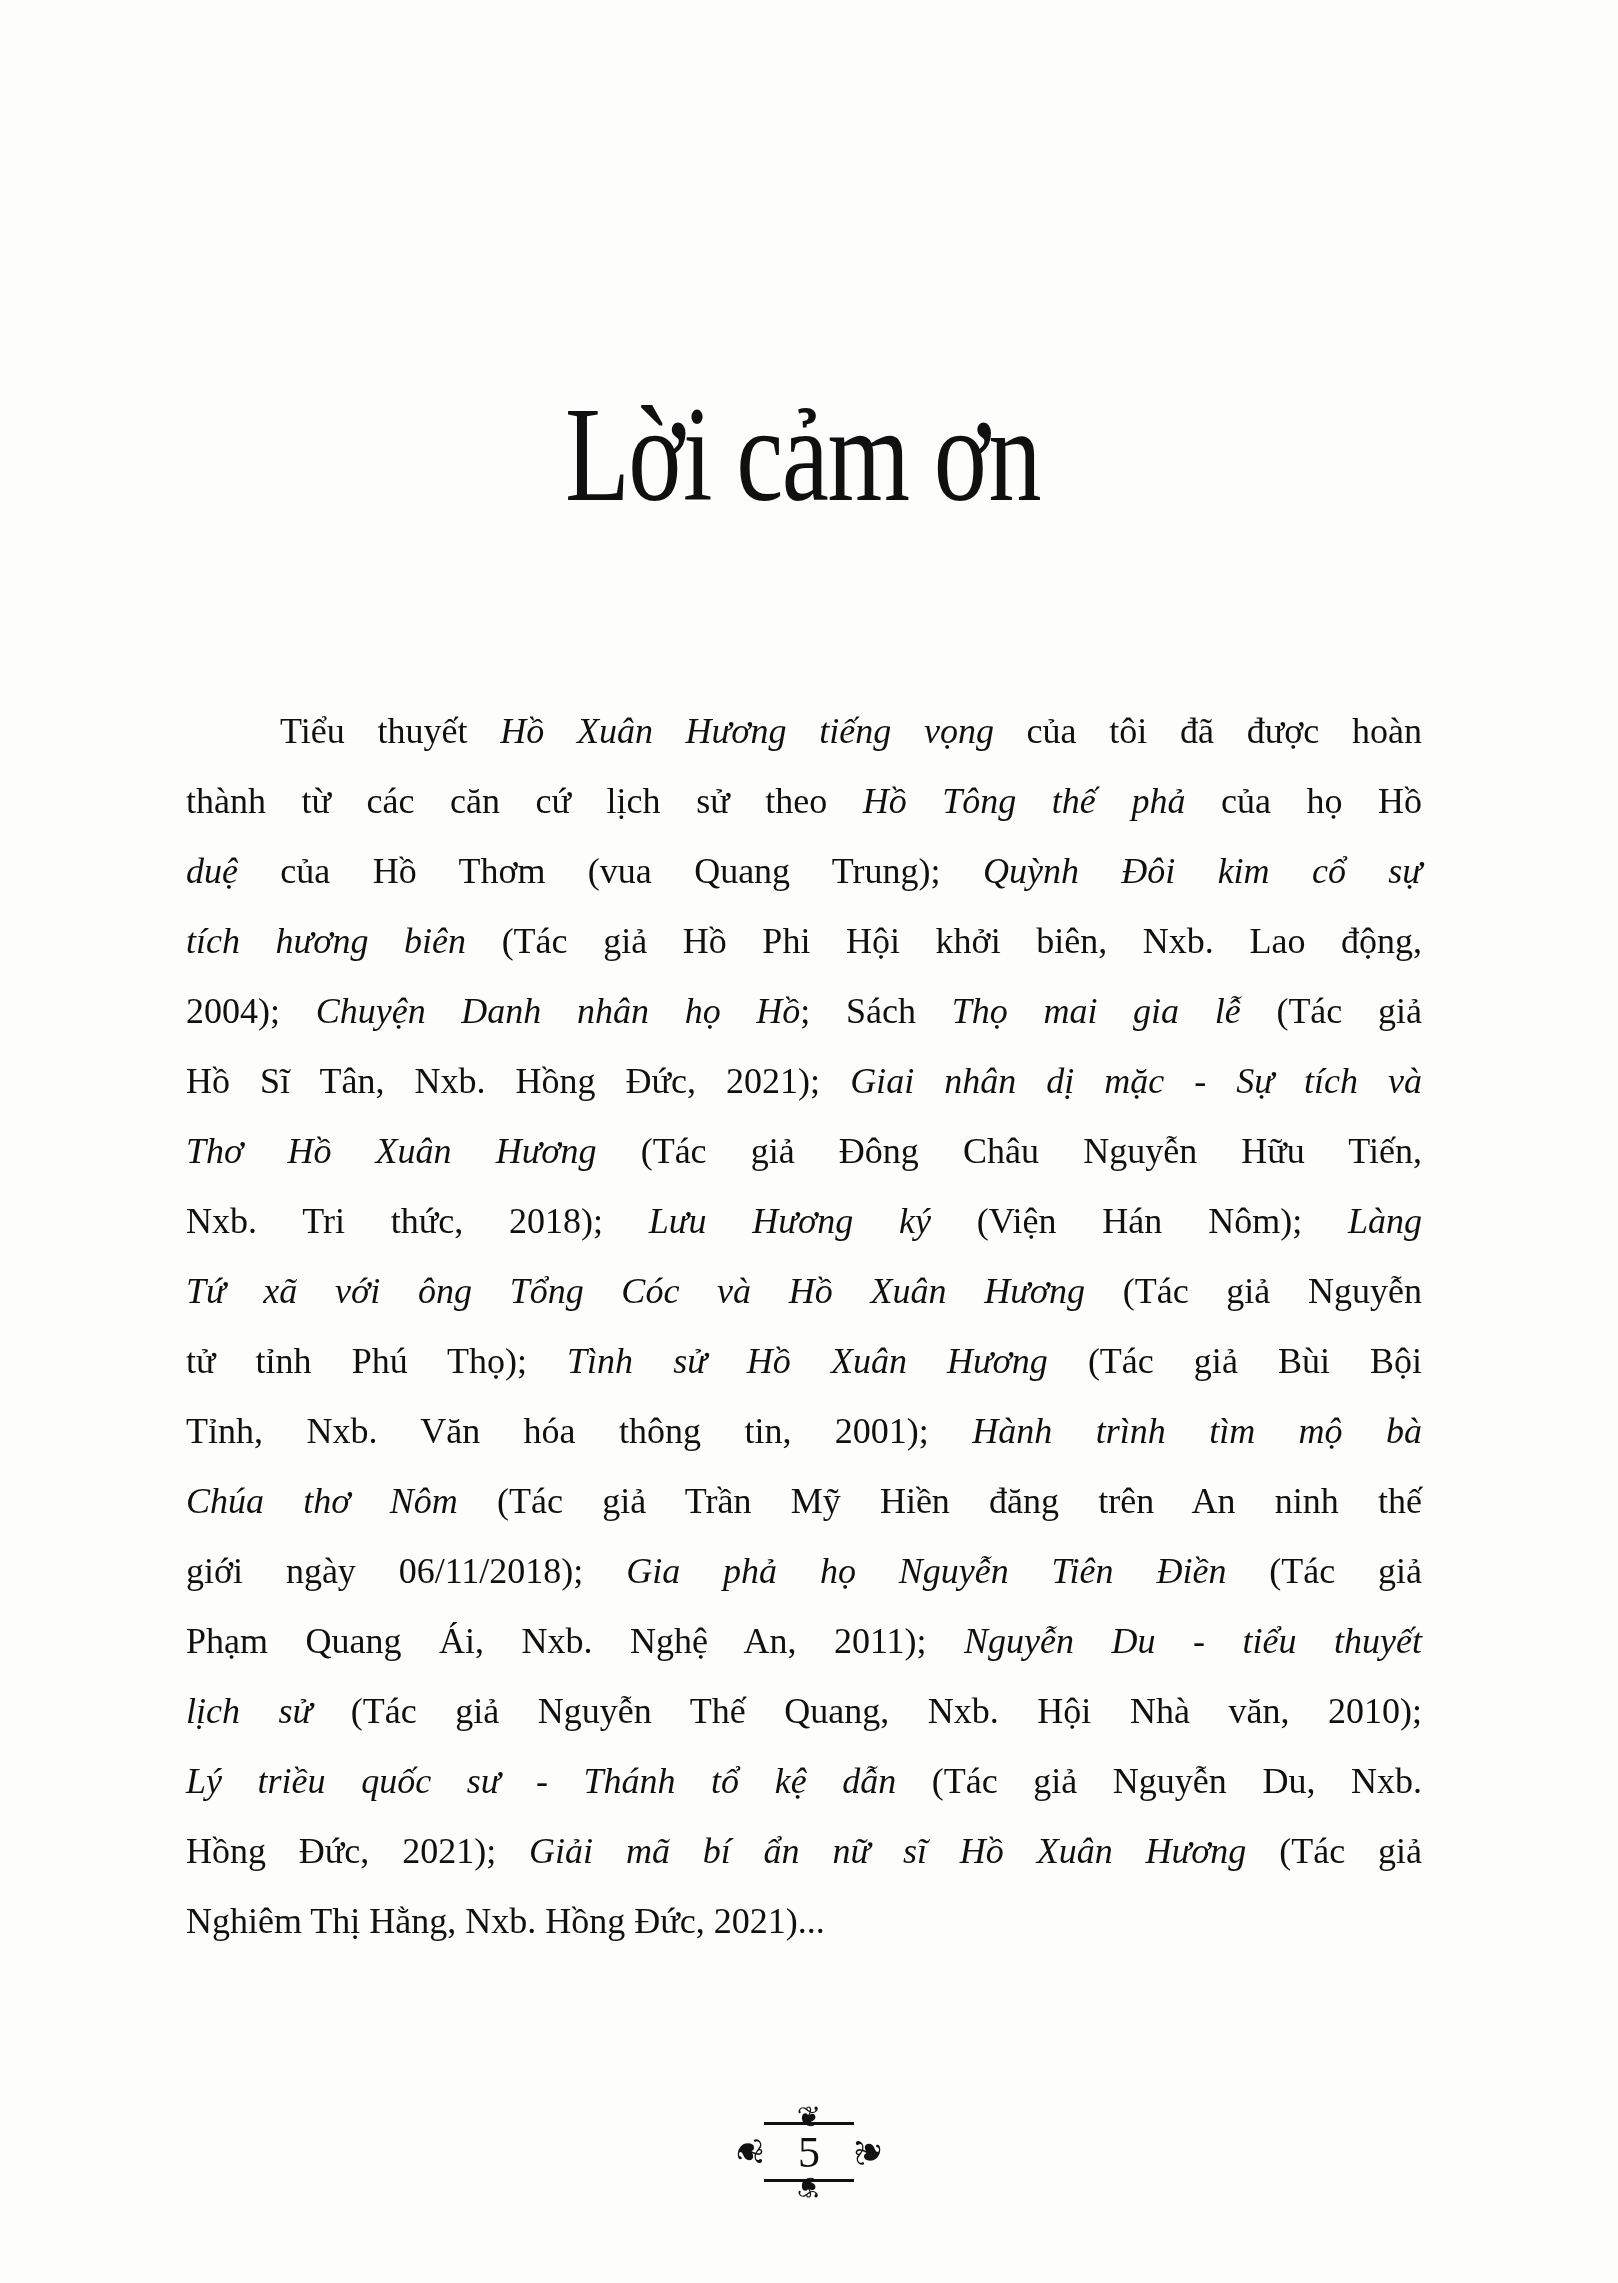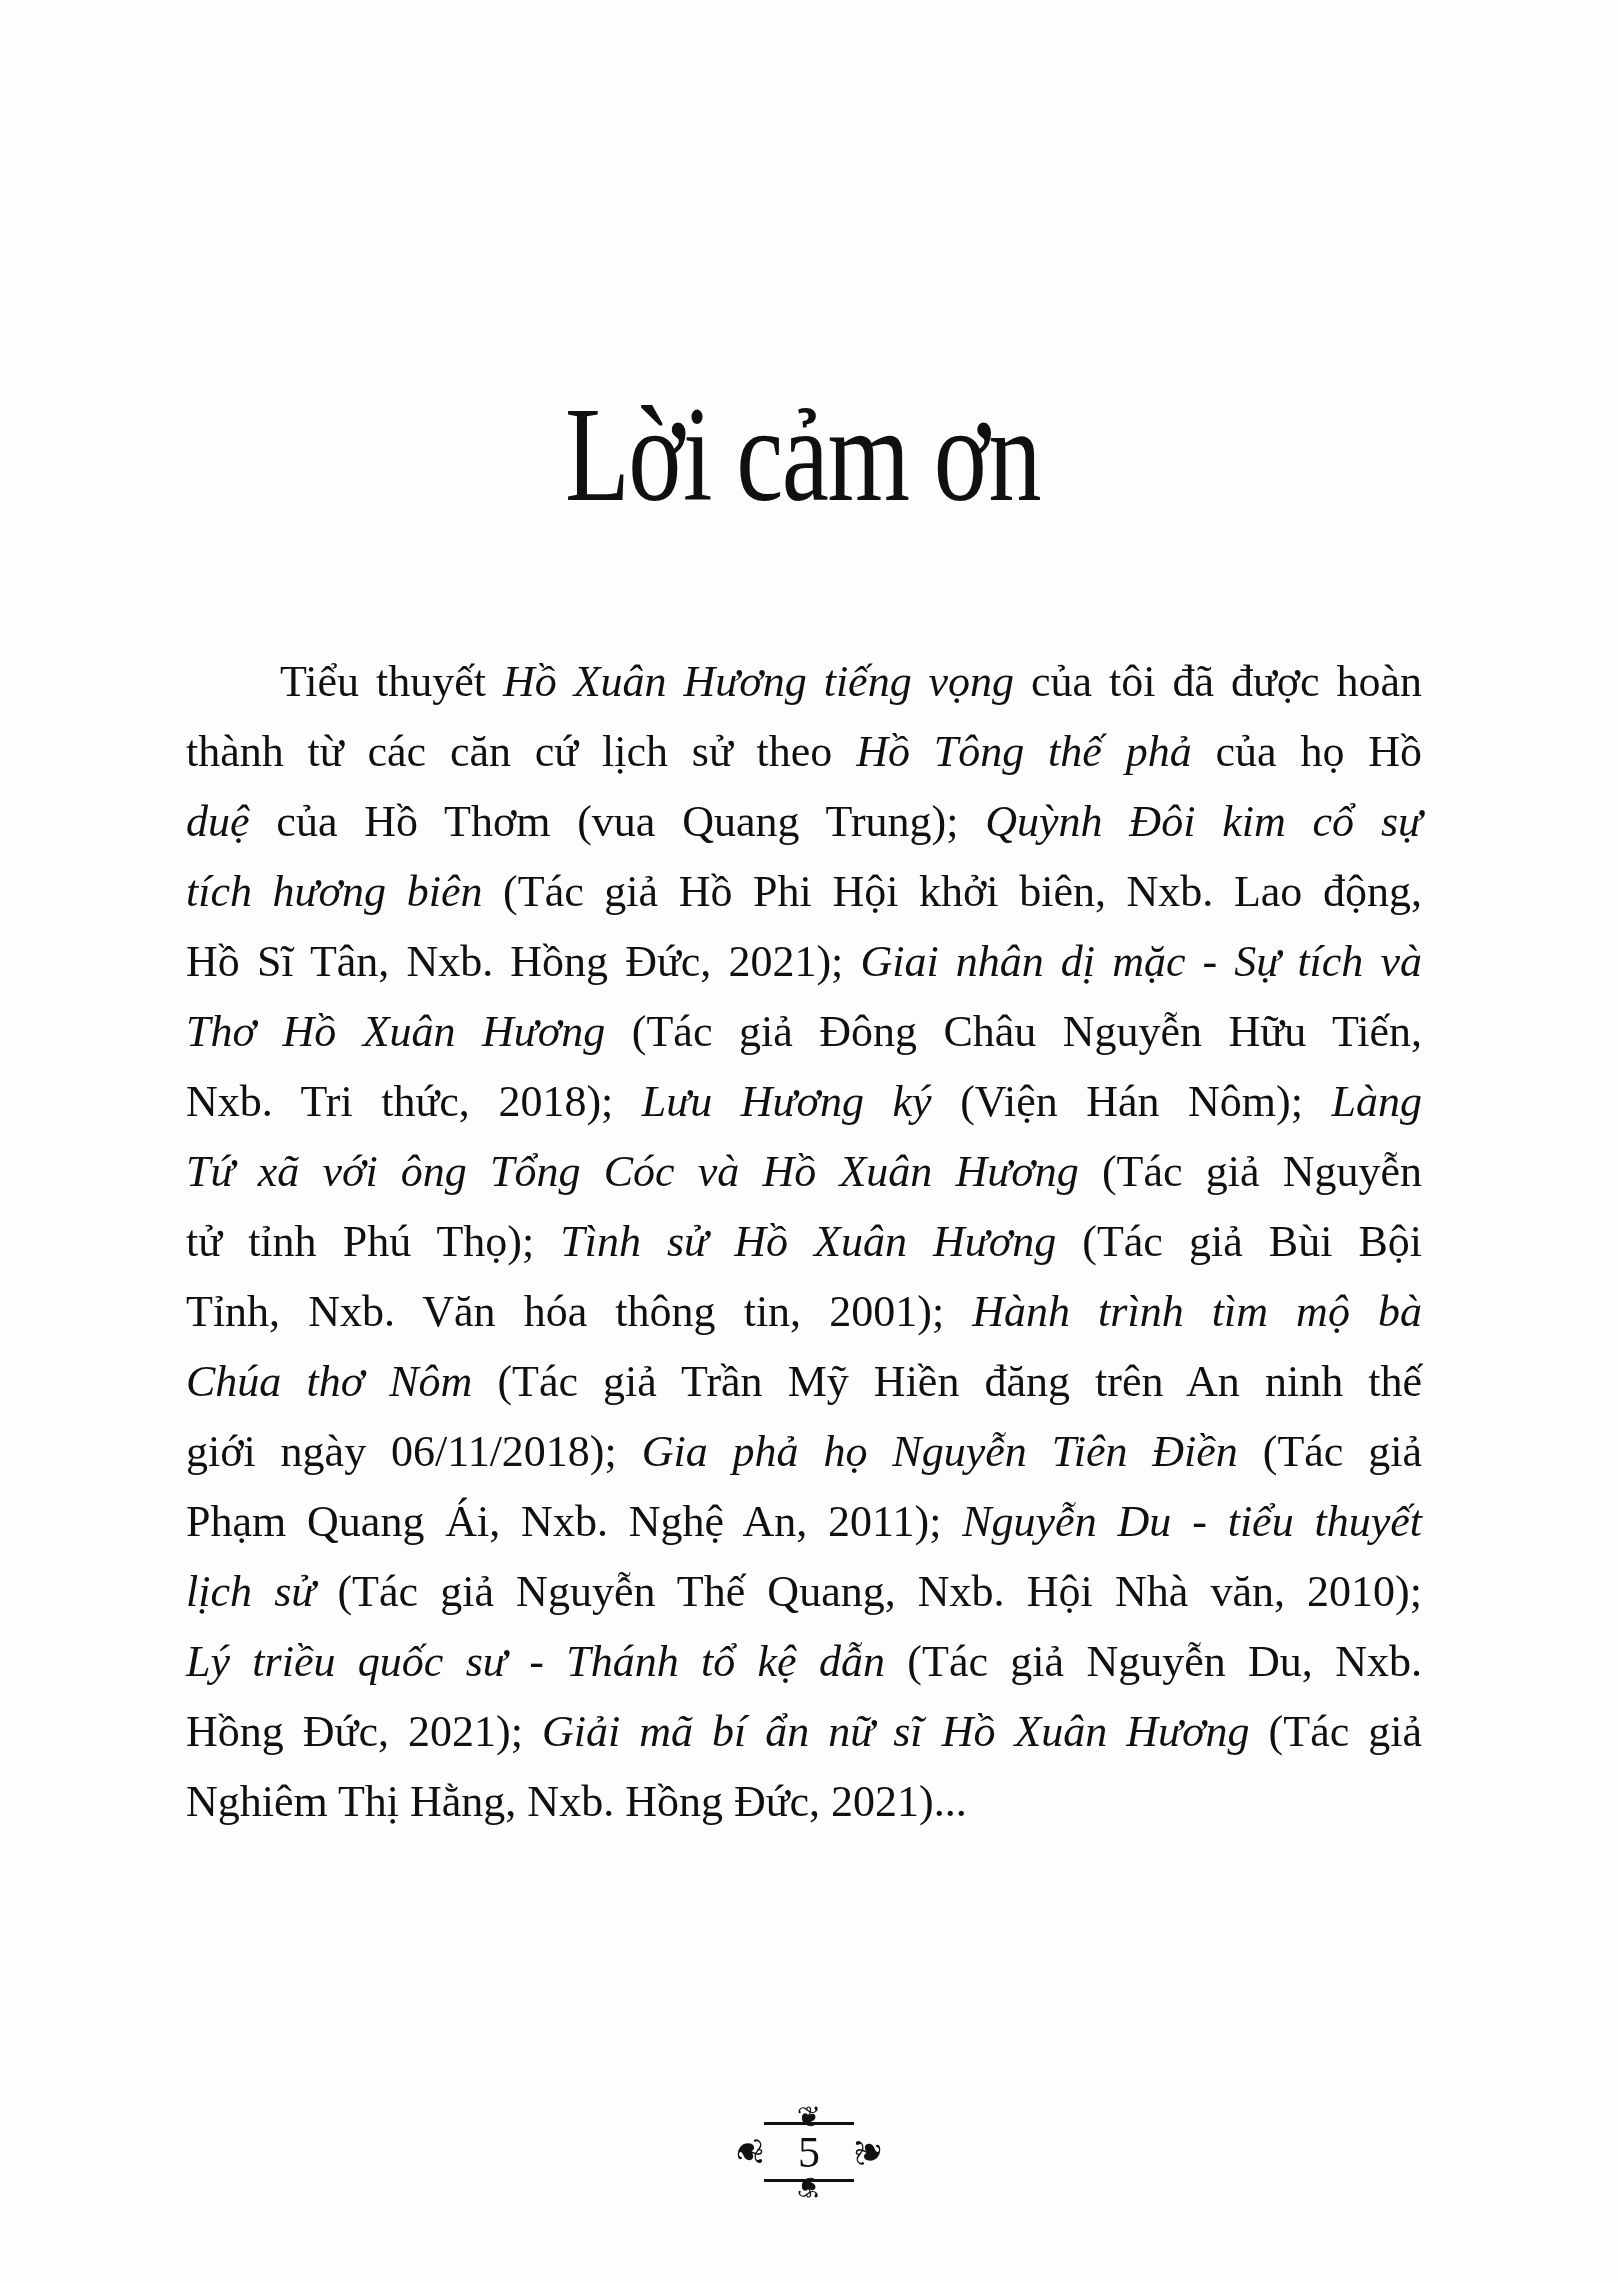--- a/index.html
+++ b/index.html
@@ -24,22 +24,22 @@
     font-weight: 400;
     letter-spacing: -1.8px;
     transform: scaleX(0.78);
     transform-origin: 50% 50%;
     white-space: nowrap;
   }
 
   
   .bodytext {
     position: absolute;
-    top: 647px; left: 186px; width: 1236px;
-    font-size: 44px;
+    top: 696px; left: 186px; width: 1236px;
+    font-size: 36px;
   }
   .line {
     height: 70px;
     line-height: 70px;
     text-align: justify;
     text-align-last: justify;
     overflow: visible;
   }
   .line.indent { text-indent: 94px; }
   .line.last { text-align-last: left; }
@@ -80,20 +80,21 @@
 
 <div class="page">
 
   <h1 class="title">Lời cảm ơn</h1>
 
   <div class="bodytext" id="body-text">
       <div class="line indent"><span class="rg">Tiểu thuyết </span><span class="it">Hồ Xuân Hương tiếng vọng</span><span class="rg"> của tôi đã được hoàn</span></div>
       <div class="line"><span class="rg">thành từ các căn cứ lịch sử theo </span><span class="it">Hồ Tông thế phả</span><span class="rg"> của họ Hồ</span></div>
       <div class="line"><span class="it">duệ</span><span class="rg"> của Hồ Thơm (vua Quang Trung); </span><span class="it">Quỳnh Đôi kim cổ sự</span></div>
       <div class="line"><span class="it">tích hương biên</span><span class="rg"> (Tác giả Hồ Phi Hội khởi biên, Nxb. Lao động,</span></div>
+      <div class="line"><span class="rg">2004); </span><span class="it">Chuyện Danh nhân họ Hồ</span><span class="rg">; Sách </span><span class="it">Thọ mai gia lễ</span><span class="rg"> (Tác giả</span></div>
       <div class="line"><span class="rg">Hồ Sĩ Tân, Nxb. Hồng Đức, 2021); </span><span class="it">Giai nhân dị mặc - Sự tích và</span></div>
       <div class="line"><span class="it">Thơ Hồ Xuân Hương</span><span class="rg"> (Tác giả Đông Châu Nguyễn Hữu Tiến,</span></div>
       <div class="line"><span class="rg">Nxb. Tri thức, 2018); </span><span class="it">Lưu Hương ký</span><span class="rg"> (Viện Hán Nôm); </span><span class="it">Làng</span></div>
       <div class="line"><span class="it">Tứ xã với ông Tổng Cóc và Hồ Xuân Hương</span><span class="rg"> (Tác giả Nguyễn</span></div>
       <div class="line"><span class="rg">tử tỉnh Phú Thọ); </span><span class="it">Tình sử Hồ Xuân Hương</span><span class="rg"> (Tác giả Bùi Bội</span></div>
       <div class="line"><span class="rg">Tỉnh, Nxb. Văn hóa thông tin, 2001); </span><span class="it">Hành trình tìm mộ bà</span></div>
       <div class="line"><span class="it">Chúa thơ Nôm</span><span class="rg"> (Tác giả Trần Mỹ Hiền đăng trên An ninh thế</span></div>
       <div class="line"><span class="rg">giới ngày 06/11/2018); </span><span class="it">Gia phả họ Nguyễn Tiên Điền</span><span class="rg"> (Tác giả</span></div>
       <div class="line"><span class="rg">Phạm Quang Ái, Nxb. Nghệ An, 2011); </span><span class="it">Nguyễn Du - tiểu thuyết</span></div>
       <div class="line"><span class="it">lịch sử</span><span class="rg"> (Tác giả Nguyễn Thế Quang, Nxb. Hội Nhà văn, 2010);</span></div>

